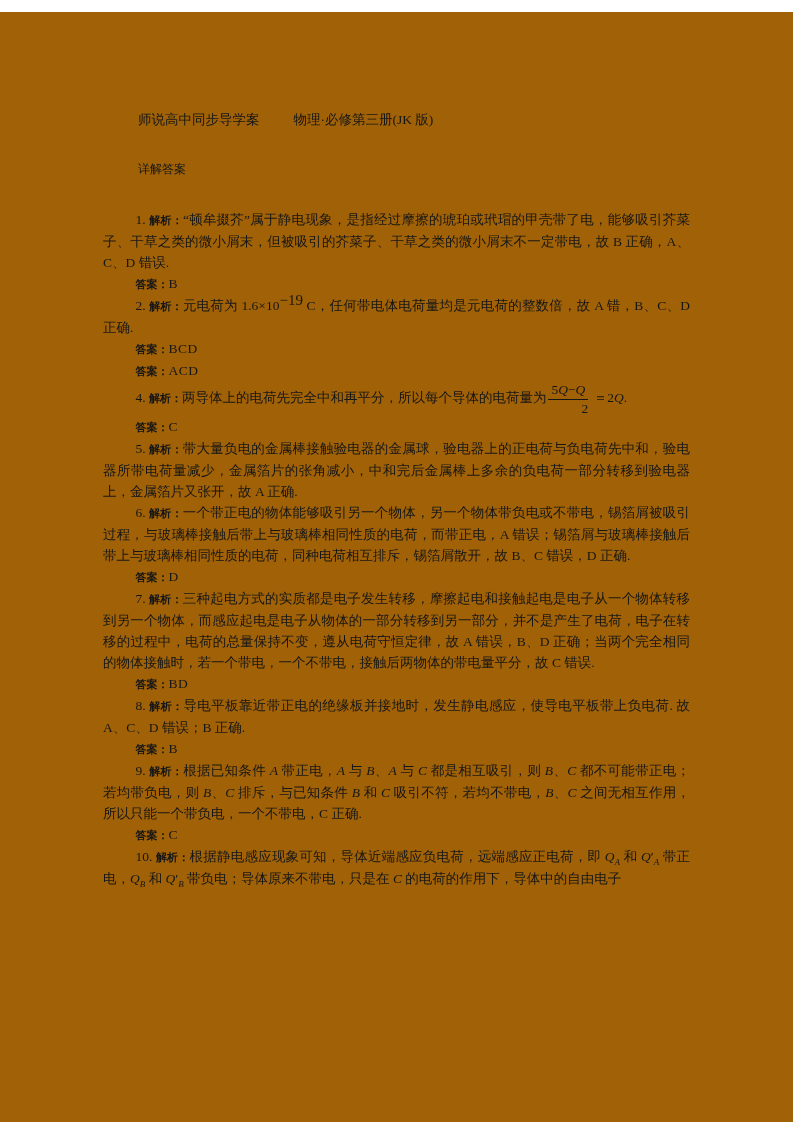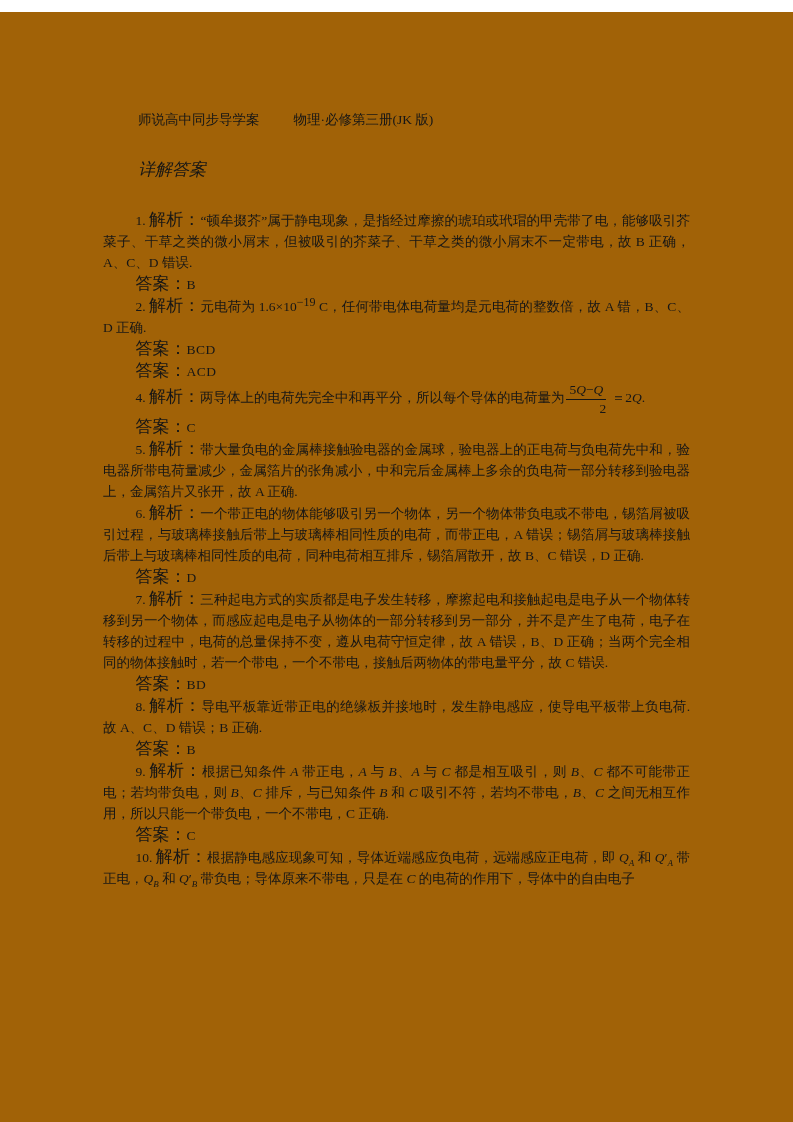--- a/index.html
+++ b/index.html
@@ -23,24 +23,23 @@
     font-size: 13.5px;
     line-height: 21px;
     padding-left: 35px;
     white-space: nowrap;
   }
   .running-header .series {
     margin-right: 34px;
   }
   .subheader {
     margin-top: 29px;
-    font-size: 17px;
+    font-size: 12px;
     line-height: 21px;
     padding-left: 35px;
-    font-style: italic;
   }
   h1.title {
     margin: 16px 0 0 0;
     padding-left: 15px;
     font-size: 20px;
     line-height: 29px;
     font-weight: bold;
     letter-spacing: 1px;
   }
   .problems {
@@ -48,27 +47,27 @@
   }
   .problem p {
     margin: 0;
     font-size: 13.5px;
     line-height: 21px;
     text-align: justify;
     text-indent: 2.4em;
   }
   .pnum { font-style: normal; }
   .lbl {
-    font-weight: normal;
+    font-weight: bold;
     font-family: "Liberation Sans", "DejaVu Sans", sans-serif;
-    font-size: 17px;
+    font-size: 11px;
   }
   .analysis i { font-style: italic; }
   sup {
-    font-size: 12px;
+    font-size: 15px;
     vertical-align: super;
     line-height: 0;
   }
   sub {
     font-size: 9px;
     vertical-align: sub;
     line-height: 0;
   }
   .frac {
     display: inline-block;

